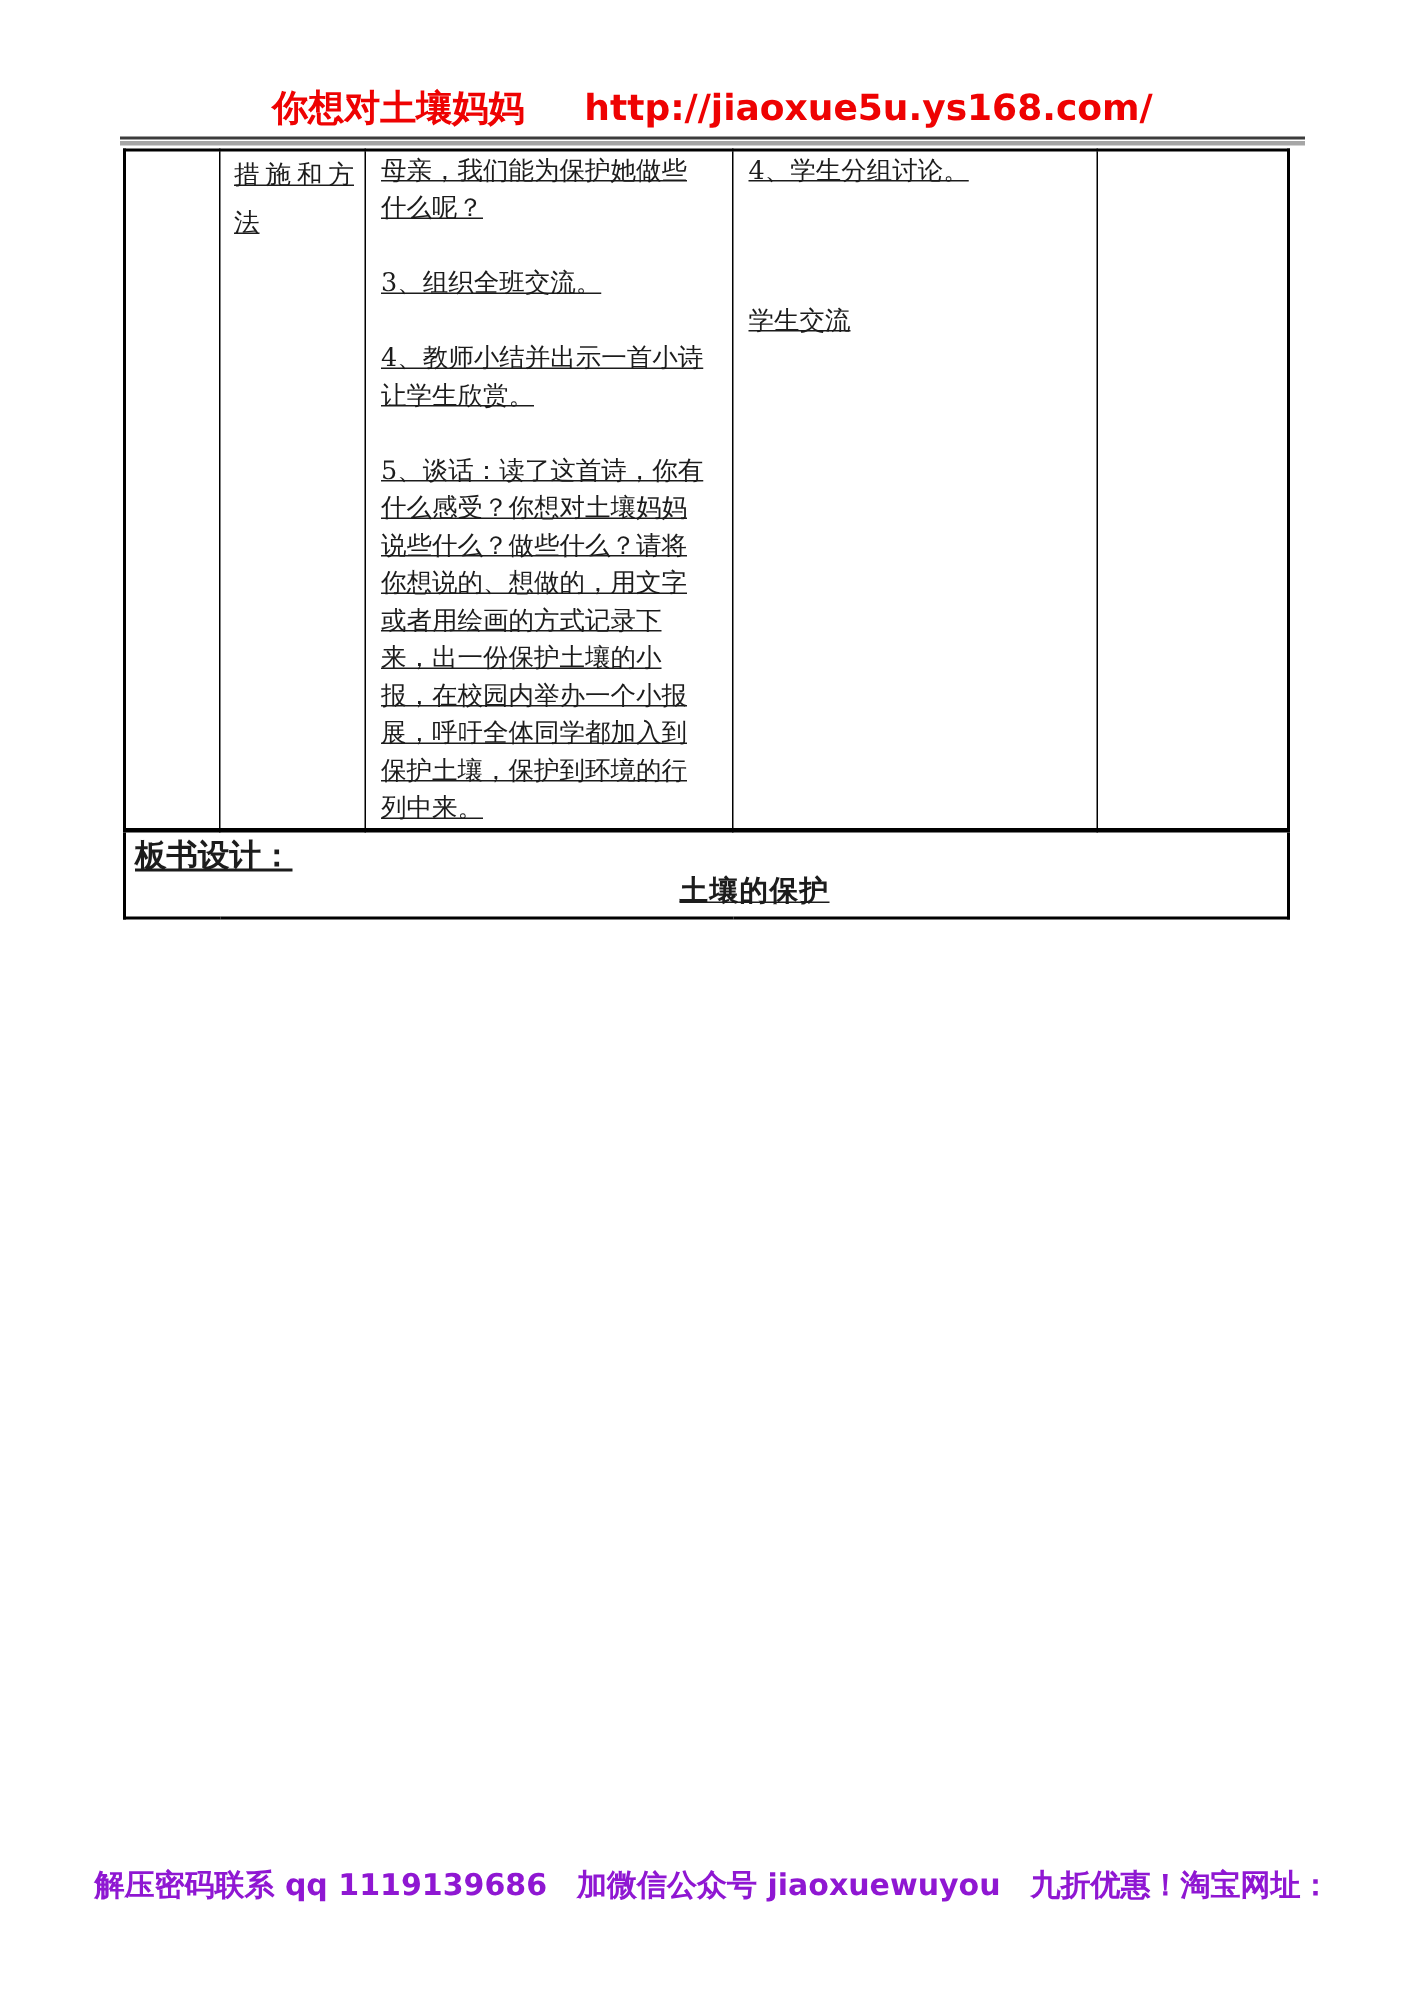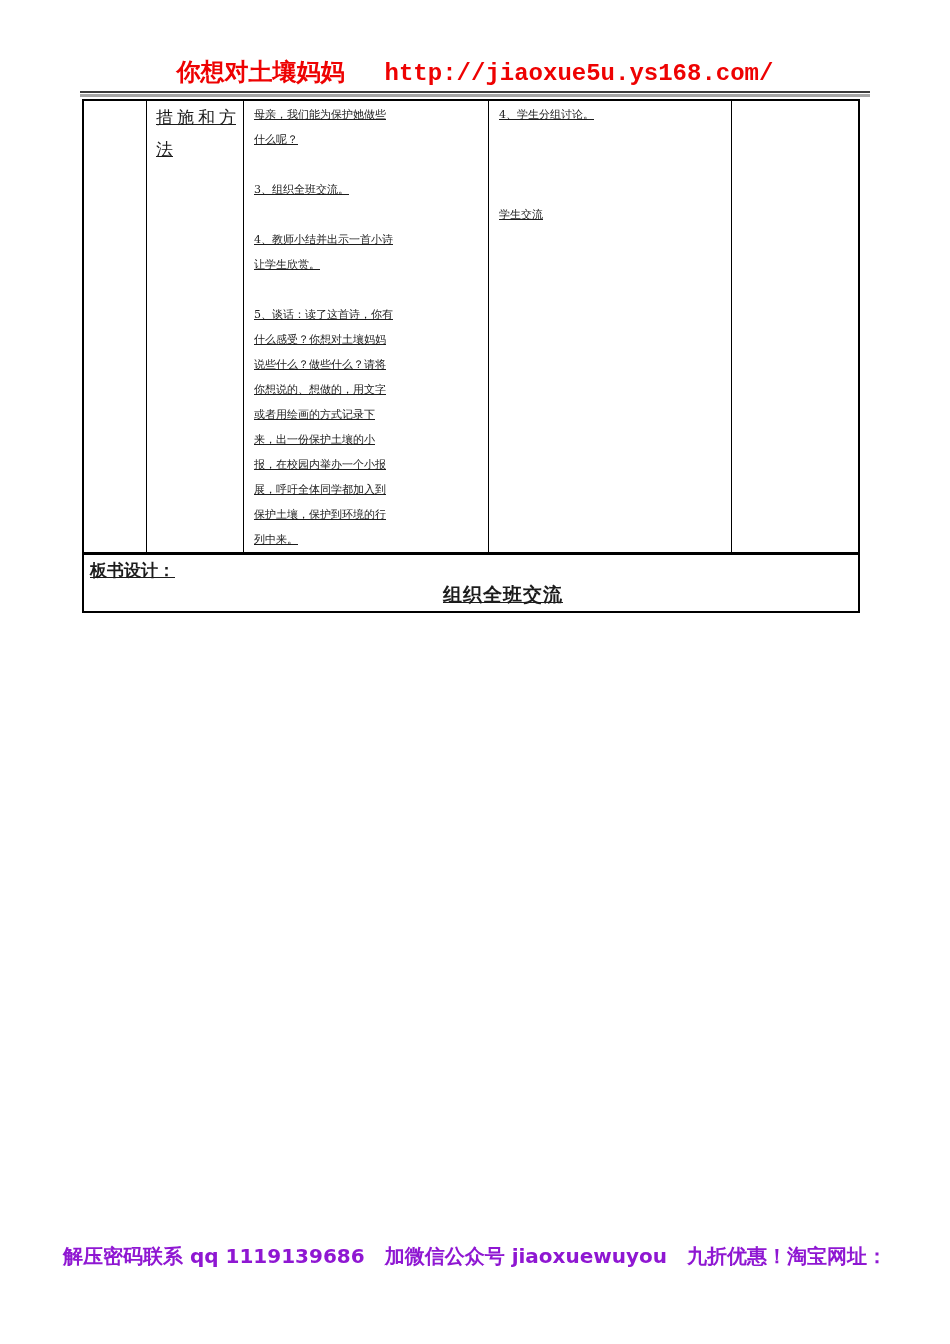--- a/index.html
+++ b/index.html
@@ -10,54 +10,54 @@
   }
 
   
   .header {
     position:absolute; top:56px; left:80px; width:790px;
     text-align:center; white-space:nowrap;
     font-family:"DejaVu Sans","Liberation Sans",sans-serif;
     font-weight:bold; font-size:24px;
     color:var(--header_red,#ee0202);
   }
-  .header .url { color:inherit; text-decoration:none; margin-left:40px; cursor:pointer;font-family:Liberation Mono, monospace; }
+  .header .url { color:inherit; text-decoration:none; margin-left:40px; cursor:pointer; }
 
   .header-rule { position:absolute; top:91px; left:80px; width:790px; }
   .header-rule .dark  { height:2px; background:#3c3c3c; }
   .header-rule .gap   { height:1px; background:transparent; }
   .header-rule .light { height:3px; background:#a6a6a6; }
 
   
   table.lesson {
     position:absolute; top:99px; left:82px;
     border-collapse:collapse; table-layout:fixed;
     border:2px solid var(--border_black,#000);
   }
   table.lesson td {
     border:1px solid var(--border_black,#000);
     vertical-align:top; padding:0;text-decoration:underline;
   }
   .c1{width:62px;} .c2{width:96px;} .c3{width:244px;} .c4{width:242px;} .c5{width:126px;}
   tr.row1 td { height:447px; }
 
   .prelines {
-    white-space:pre-line; font-size:11px; line-height:25px;
+    white-space:pre-line; font-size:17px; line-height:25px;
     padding:1px 8px 0 10px;
   }
   td.c2 { vertical-align:middle; }
   .row-label {
     width:80px; margin-left:9px;
     text-align:justify; text-justify:inter-character;
     font-size:17px; line-height:32px;
   }
 
   tr.board-row td { border-top:3px solid var(--border_black,#000); height:56px; }
   .board-label {
-    font-weight:bold; font-size:17px; line-height:24px;
+    font-weight:bold; font-size:21px; line-height:24px;
     padding:3px 4px 0 6px;
   }
   .board-title {
     text-align:center; font-weight:bold; font-size:19px; line-height:24px;
     padding-left:64px; letter-spacing:1px;
   }
 
   
   .footer {
     position:absolute; top:1243px; left:0; width:950px;
@@ -112,21 +112,21 @@
 
 
 
 学生交流</div>
     </td>
     <td class="c5"></td>
   </tr>
   <tr class="board-row">
     <td colspan="5">
       <div class="board-label">板书设计：</div>
-      <div class="board-title">组织全班交流</div>
+      <div class="board-title">土壤的保护</div>
     </td>
   </tr>
 </tbody>
   </table>
 
 <div class="footer">
   <div>解压密码联系 qq 1119139686　加微信公众号 jiaoxuewuyou　九折优惠！淘宝网址：</div>
 </div>
 
 </body></html>

